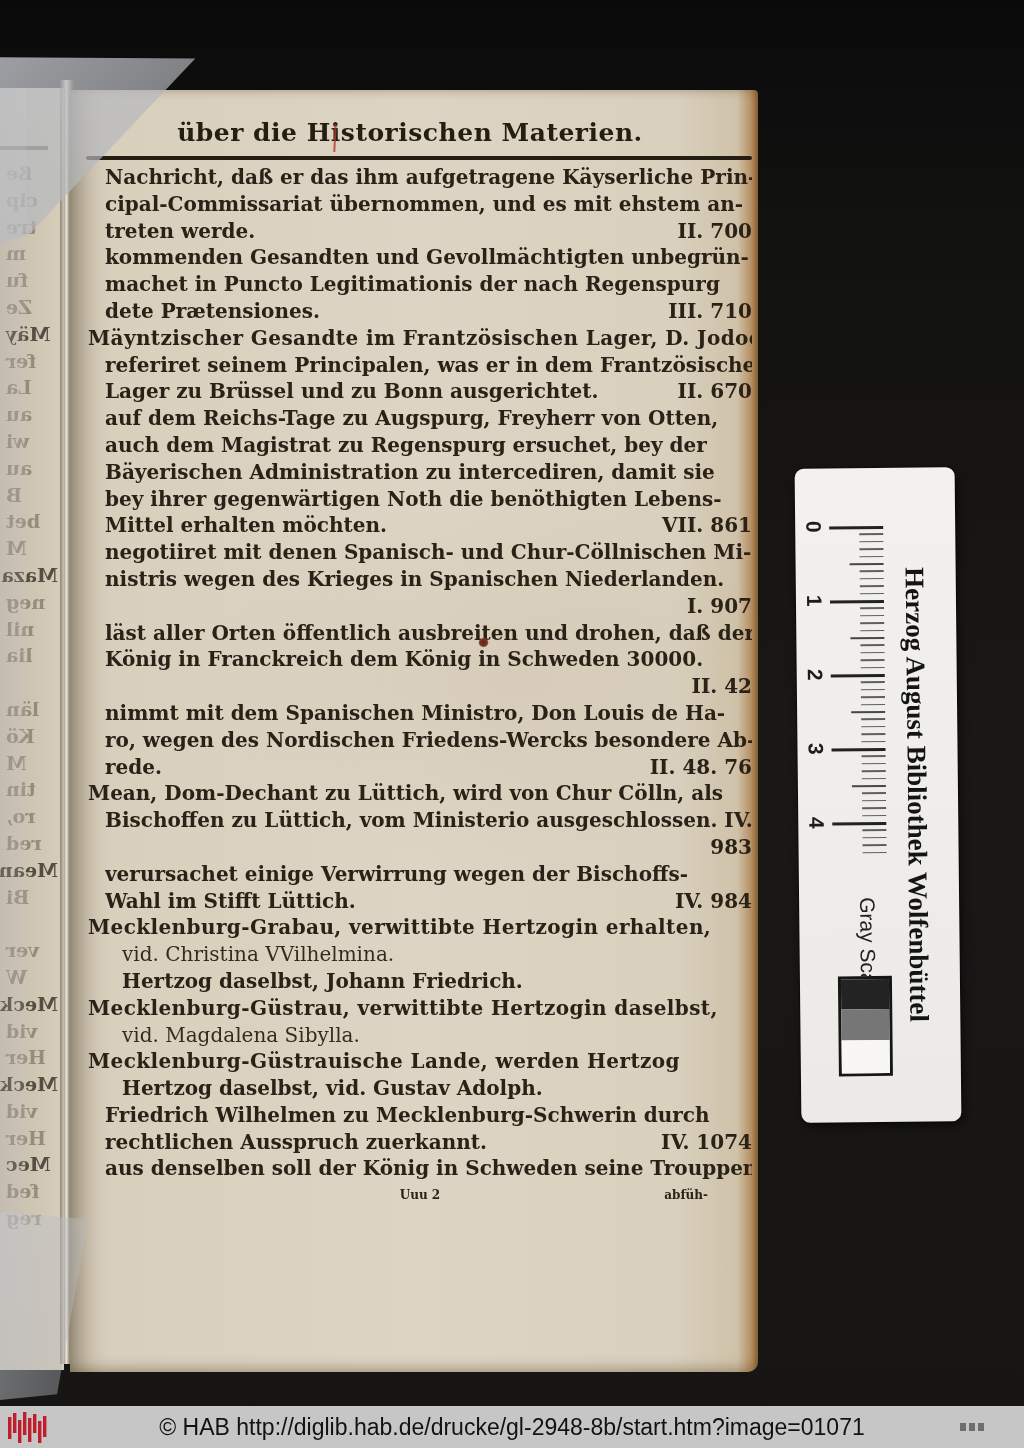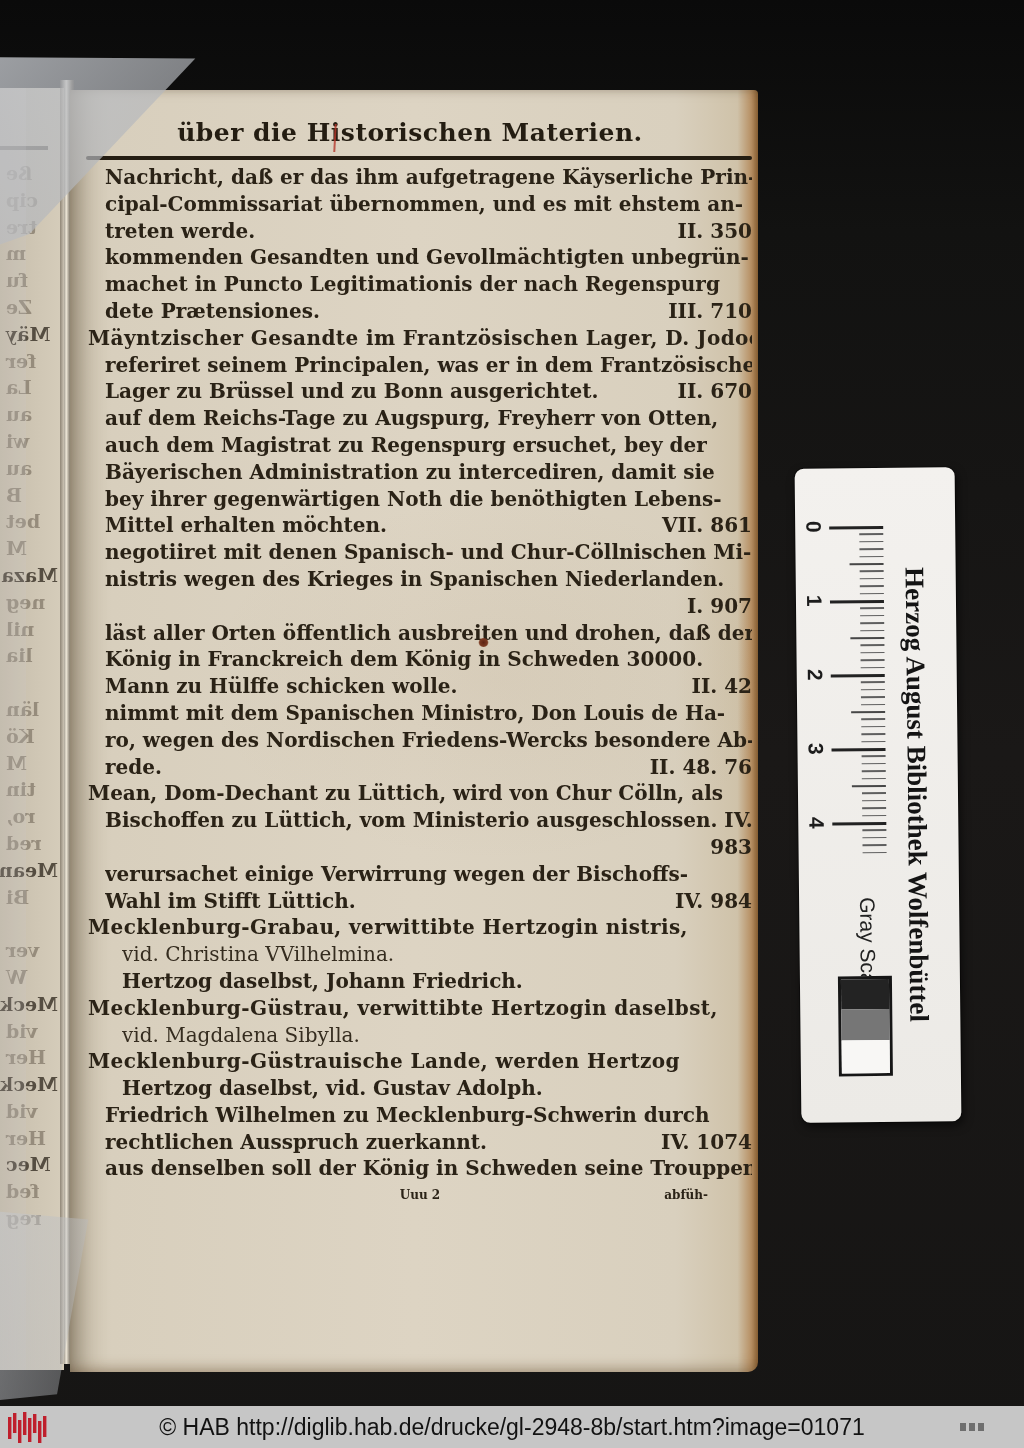--- a/index.html
+++ b/index.html
@@ -144,21 +144,21 @@
     <div class="header-rule"></div>
     <div class="textblock" id="textblock">
         <div class="line ind1">
           <span class="t">Nachricht, daß er das ihm aufgetragene Käyserliche Prin-</span>
         </div>
         <div class="line ind1">
           <span class="t">cipal-Commissariat übernommen, und es mit ehstem an-</span>
         </div>
         <div class="line ind1">
           <span class="t">treten werde.</span>
-          <span class="r">II. 350</span>
+          <span class="r">II. 700</span>
         </div>
         <div class="line ind1">
           <span class="t">kommenden Gesandten und Gevollmächtigten unbegrün-</span>
         </div>
         <div class="line ind1">
           <span class="t">machet in Puncto Legitimationis der nach Regenspurg</span>
         </div>
         <div class="line ind1">
           <span class="t">dete Prætensiones.</span>
           <span class="r">III. 710</span>
@@ -199,21 +199,20 @@
           <span class="t"></span>
           <span class="r">I. 907</span>
         </div>
         <div class="line ind1">
           <span class="t">läst aller Orten öffentlich ausbreiten und drohen, daß der</span>
         </div>
         <div class="line ind1">
           <span class="t">König in Franckreich dem König in Schweden 30000.</span>
         </div>
         <div class="line ind1">
-          <span class="t">Mann zu Hülffe schicken wolle.</span>
           <span class="r">II. 42</span>
         </div>
         <div class="line ind1">
           <span class="t">nimmt mit dem Spanischen Ministro, Don Louis de Ha-</span>
         </div>
         <div class="line ind1">
           <span class="t">ro, wegen des Nordischen Friedens-Wercks besondere Ab-</span>
         </div>
         <div class="line ind1">
           <span class="t">rede.</span>
@@ -230,21 +229,21 @@
           <span class="r">983</span>
         </div>
         <div class="line ind1">
           <span class="t">verursachet  einige  Verwirrung  wegen  der  Bischoffs-</span>
         </div>
         <div class="line ind1">
           <span class="t">Wahl im Stifft Lüttich.</span>
           <span class="r">IV. 984</span>
         </div>
         <div class="line ind0 lemma">
-          <span class="t">Mecklenburg-Grabau, verwittibte Hertzogin nistris,</span>
+          <span class="t">Mecklenburg-Grabau, verwittibte Hertzogin erhalten,</span>
         </div>
         <div class="line ind2 roman">
           <span class="t">vid. Christina VVilhelmina.</span>
         </div>
         <div class="line ind2">
           <span class="t">Hertzog daselbst, Johann Friedrich.</span>
         </div>
         <div class="line ind0 lemma">
           <span class="t">Mecklenburg-Güstrau, verwittibte Hertzogin daselbst,</span>
         </div>

